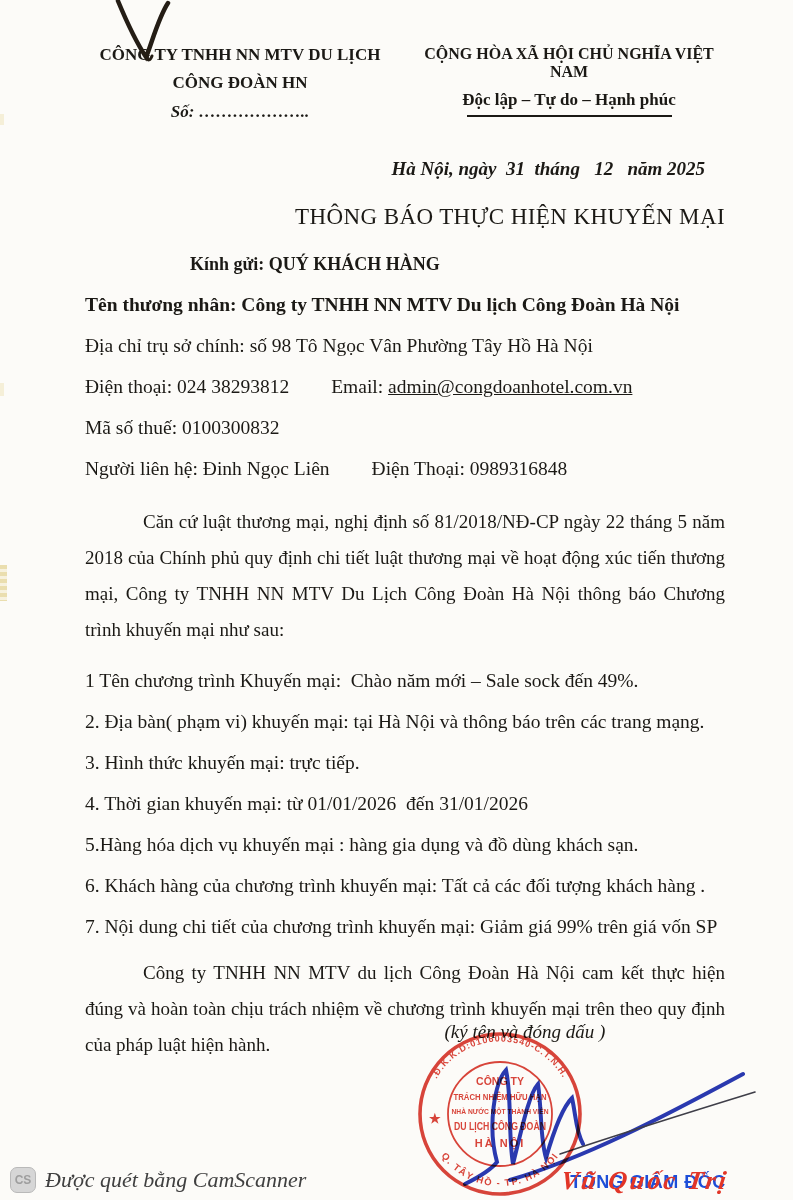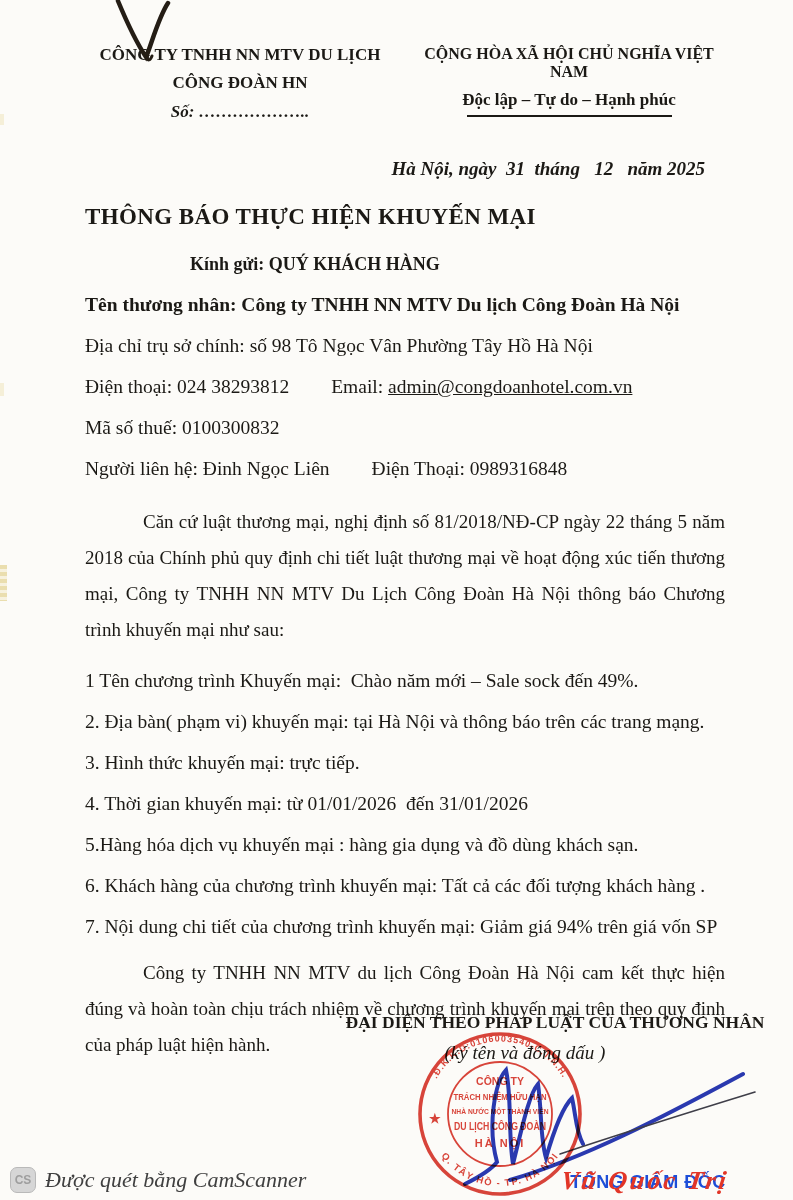--- a/index.html
+++ b/index.html
@@ -11,21 +11,21 @@
   .h-left{width:310px;text-align:center;}
   .h-l1{font-weight:bold;font-size:17px;}
   .h-l2{font-weight:bold;font-size:17px;margin-top:8px;}
   .h-so{font-weight:bold;font-style:italic;font-size:17px;margin-top:9px;white-space:pre-wrap;}
   .h-right{flex:1;text-align:center;padding-left:18px;}
   .h-r1{font-weight:bold;font-size:16px;}
   .h-r2{font-weight:bold;font-size:17px;margin-top:9px;}
   .h-rule{width:205px;height:0;border-top:2px solid #1b1915;margin:5px auto 0;}
   .date{margin-top:36px;text-align:right;padding-right:20px;font-weight:bold;font-style:italic;
         font-size:19px;white-space:pre-wrap;}
-  .title{margin-top:24px;text-align:left;font-weight:bold;font-size:23px;letter-spacing:.4px;}
+  .title{margin-top:24px;text-align:right;font-weight:normal;font-size:23px;letter-spacing:.4px;}
   .salutation{margin-top:24px;margin-left:105px;font-weight:bold;font-size:18px;}
   .line{margin-top:19px;font-size:19.5px;}
   .bold{font-weight:bold;}
   .gap{display:inline-block;width:42px;}
   .email{text-decoration:underline;}
   .para{margin:24px 0 0;font-size:19px;line-height:36px;text-align:justify;text-indent:58px;}
   .items{margin-top:20px;}
   .items p{margin:0 0 15px;font-size:19.5px;line-height:26px;white-space:pre-wrap;}
   .commit{margin-top:6px;}
   
@@ -98,28 +98,27 @@
 
     <p class="para">Căn cứ luật thương mại, nghị định số 81/2018/NĐ-CP ngày 22 tháng 5 năm 2018 của Chính phủ quy định chi tiết luật thương mại về hoạt động xúc tiến thương mại, Công ty TNHH NN MTV Du Lịch Công Đoàn Hà Nội thông báo Chương trình khuyến mại như sau:</p>
 
     <div class="items">
       <p>1 Tên chương trình Khuyến mại:  Chào năm mới – Sale sock đến 49%.</p>
       <p>2. Địa bàn( phạm vi) khuyến mại: tại Hà Nội và thông báo trên các trang mạng.</p>
       <p>3. Hình thức khuyến mại: trực tiếp.</p>
       <p>4. Thời gian khuyến mại: từ 01/01/2026  đến 31/01/2026</p>
       <p>5.Hàng hóa dịch vụ khuyến mại : hàng gia dụng và đồ dùng khách sạn.</p>
       <p>6. Khách hàng của chương trình khuyến mại: Tất cả các đối tượng khách hàng .</p>
-      <p>7. Nội dung chi tiết của chương trình khuyến mại: Giảm giá 94% trên giá vốn SP</p>
+      <p>7. Nội dung chi tiết của chương trình khuyến mại: Giảm giá 99% trên giá vốn SP</p>
     </div>
 
     <p class="para commit">Công ty TNHH NN MTV du lịch Công Đoàn Hà Nội cam kết thực hiện đúng và hoàn toàn chịu trách nhiệm về chương trình khuyến mại trên theo quy định của pháp luật hiện hành.</p>
   </div>
 
   <div class="sig-block">
-    <div class="rep">ĐẠI DIỆN THEO PHÁP LUẬT CỦA THƯƠNG NHÂN</div>
     <div class="note">(ký tên và đóng dấu )</div>
   </div>
 
   <svg class="stamp" width="184" height="184" viewBox="-92 -92 184 184">
     <defs>
       <path id="arcTop" d="M -63 -36 A 72.6 72.6 0 0 1 63 -36" fill="none"></path>
       <path id="arcBot" d="M -60 40 A 72.1 72.1 0 0 0 60 40" fill="none"></path>
     </defs>
     <g fill="none" stroke="#d8372c">
       <circle cx="0" cy="0" r="80" stroke-width="3.6"></circle>

